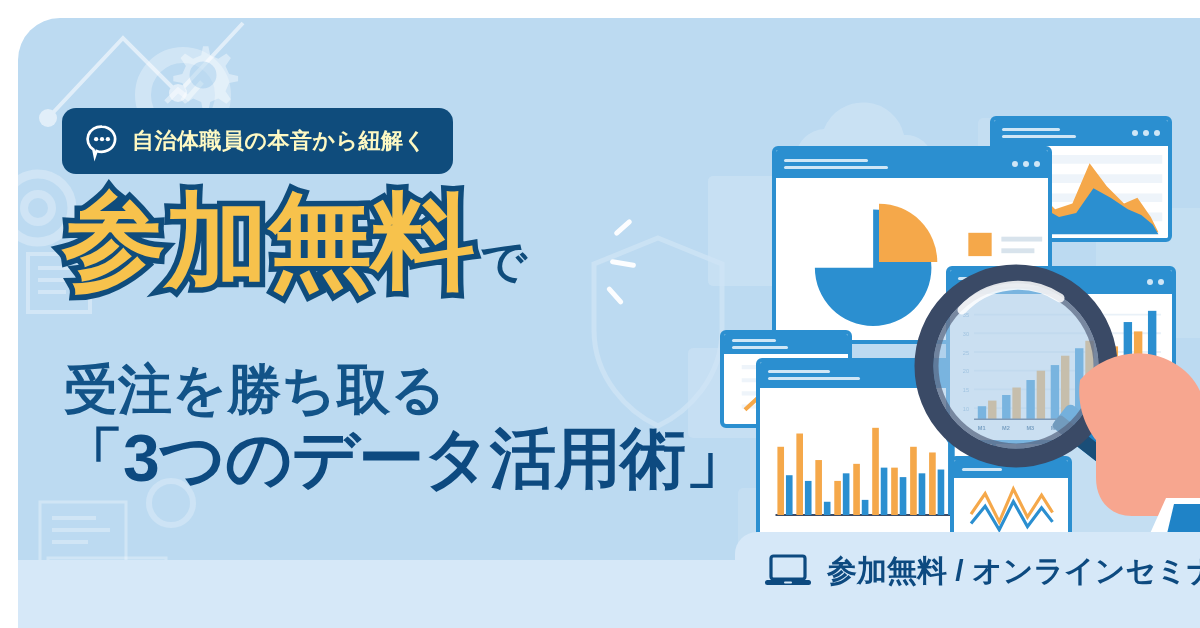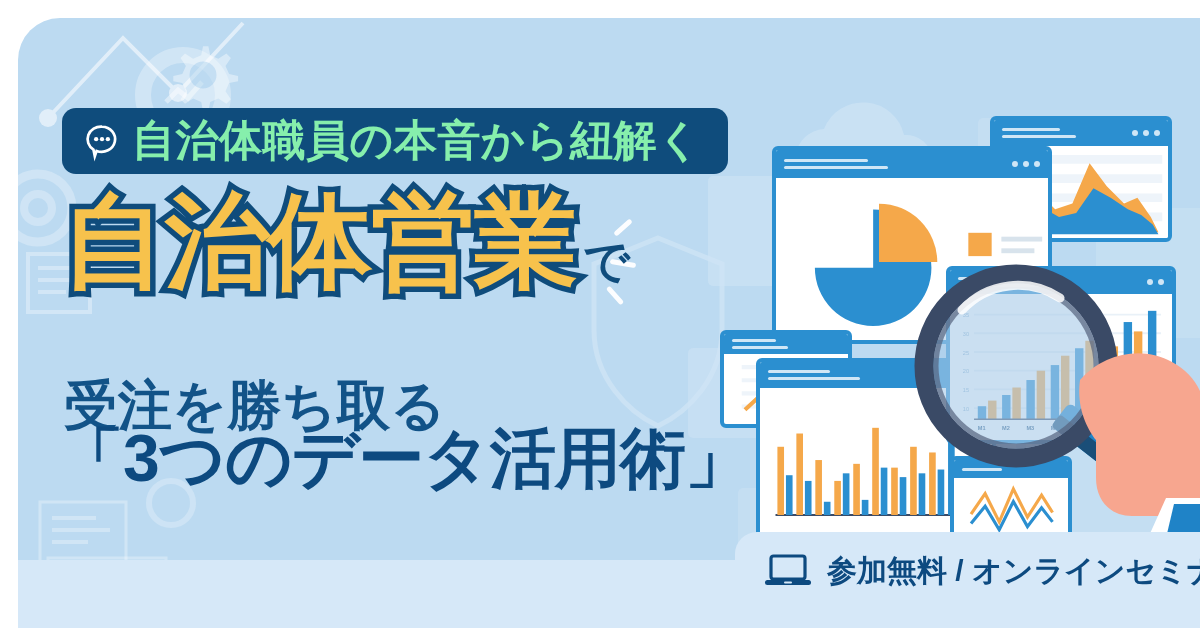--- a/index.html
+++ b/index.html
@@ -40,22 +40,22 @@
     left: 62px; top: 108px;
     height: 66px;
     padding: 0 26px 0 22px;
     background: #0f4c7c;
     border-radius: 14px;
     display: flex;
     align-items: center;
     gap: 12px;
   }
   .badge-text {
-    color: #86efac;
-    font-size: 43px;
+    color: #fef9c3;
+    font-size: 22px;
     font-weight: bold;
     letter-spacing: .5px;
     white-space: nowrap;
     text-align: center;
   }
   .bubble-icon { width: 36px; height: 36px; flex: 0 0 auto; display:block; }
   
   .headline-main {
     position: absolute;
     left: 62px; top: 186px;
@@ -82,21 +82,20 @@
     white-space: nowrap;
   }
   .headline-sub1 {
     position: absolute;
     left: 64px; top: 354px;
     font-size: 54px;
     font-weight: bold;
     color: #125388;
     letter-spacing: 0px;
     white-space: nowrap;
-    margin-top: 16px;
   }
   .headline-sub2 {
     position: absolute;
     left: 58px; top: 414px;
     font-size: 66px;
     font-weight: bold;
     color: #0d4a80;
     letter-spacing: -1px;
     white-space: nowrap;
   }
@@ -456,21 +455,21 @@
     <svg class="bubble-icon" viewBox="0 0 40 40">
       <path d="M20 4 A15 14 0 1 1 14 31 L12 37 L10.5 29.5 A15 14 0 0 1 20 4 Z" fill="none" stroke="#ffffff" stroke-width="3"></path>
       <circle cx="13.5" cy="18" r="2.4" fill="#ffffff"></circle>
       <circle cx="20" cy="18" r="2.4" fill="#ffffff"></circle>
       <circle cx="26.5" cy="18" r="2.4" fill="#ffffff"></circle>
     </svg>
     <span class="badge-text">自治体職員の本音から紐解く</span>
   </div>
 
   <div class="headline-main">
-    <span class="hl-big">自治体営業</span>
+    <span class="hl-big">参加無料</span>
     <span class="hl-particle">で</span>
   </div>
   <div class="headline-sub1">受注を勝ち取る</div>
   <div class="headline-sub2">「3つのデータ活用術」</div>
 
   <div class="footer-bar">
     <svg class="laptop-icon" viewBox="0 0 46 34">
       <rect x="6" y="2" width="34" height="23" rx="2.5" fill="none" stroke="#0d4a80" stroke-width="3.2"></rect>
       <rect x="0" y="26" width="46" height="5" rx="2.5" fill="#0d4a80"></rect>
       <rect x="19" y="27.5" width="8" height="2" rx="1" fill="#d6e8f8"></rect>

